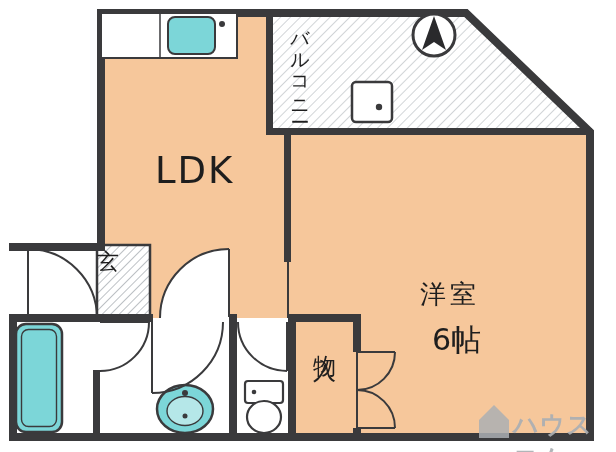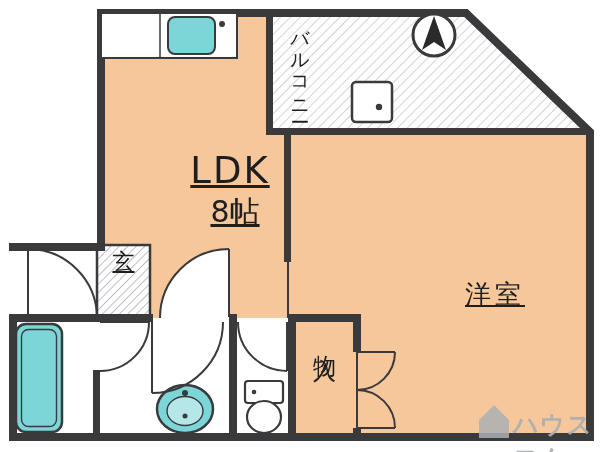--- a/index.html
+++ b/index.html
@@ -2,21 +2,21 @@
 <html><head>
 <meta charset="utf-8">
 <style>
   html,body{margin:0;padding:0;background:#ffffff;}
   .plan{
     position:relative;width:616px;height:452px;background:#ffffff;overflow:hidden;
     font-family:"DejaVu Sans","Liberation Sans",sans-serif;
   }
   .plan svg{position:absolute;left:0;top:0;}
   .lbl{position:absolute;color:#1e1e1e;line-height:1;white-space:nowrap;}
-  .lbl.center{text-align:center;text-decoration:underline;}
+  .lbl.center{text-align:left;}
   .vert{writing-mode:vertical-rl;text-orientation:upright;}
   #ldk-name{left:155px;top:152px;width:150px;font-size:37px;letter-spacing:2px;font-weight:500;}
   #ldk-size{left:160px;top:197px;width:150px;font-size:30px;font-weight:500;}
   #west-name{left:420px;top:281px;width:150px;font-size:26px;letter-spacing:4px;font-weight:500;}
   #west-size{left:432px;top:325px;width:150px;font-size:30px;font-weight:500;}
   #balcony-label{left:291px;top:17px;font-size:19px;letter-spacing:2px;}
   #entrance-label{left:97px;top:251px;width:53px;font-size:22px;font-weight:500;}
   #storage-label{left:313px;top:337px;font-size:23px;letter-spacing:3px;font-weight:500;}
   .watermark-text{position:absolute;left:513px;top:408px;font-size:25px;letter-spacing:1px;
     color:#abafb3;opacity:0.92;font-weight:bold;}
@@ -112,20 +112,20 @@
 
     <g>
       <circle cx="434" cy="35" r="21" fill="#ffffff" stroke="#3A3A3C" stroke-width="3"></circle>
       <polygon points="434,16 446,50 434,42 422,50" fill="#2a2a2c"></polygon>
     </g>
 
     <path d="M479,420 L494,405 L509,420 L509,438 L479,438 Z" fill="#abafb3" opacity="0.85"></path>
   </svg>
 
   <div class="lbl center" id="ldk-name">LDK</div>
-  <div class="lbl center" id="ldk-size">8帖</div>
   <div class="lbl center" id="west-name">洋室</div>
+  <div class="lbl center" id="west-size">6帖</div>
   <div class="lbl vert" id="balcony-label">バルコニー</div>
   <div class="lbl center" id="entrance-label">玄</div>
   <div class="lbl vert" id="storage-label">物入</div>
   <div class="watermark-text">ハウスコム</div>
 
 </div>
 
 </body></html>

